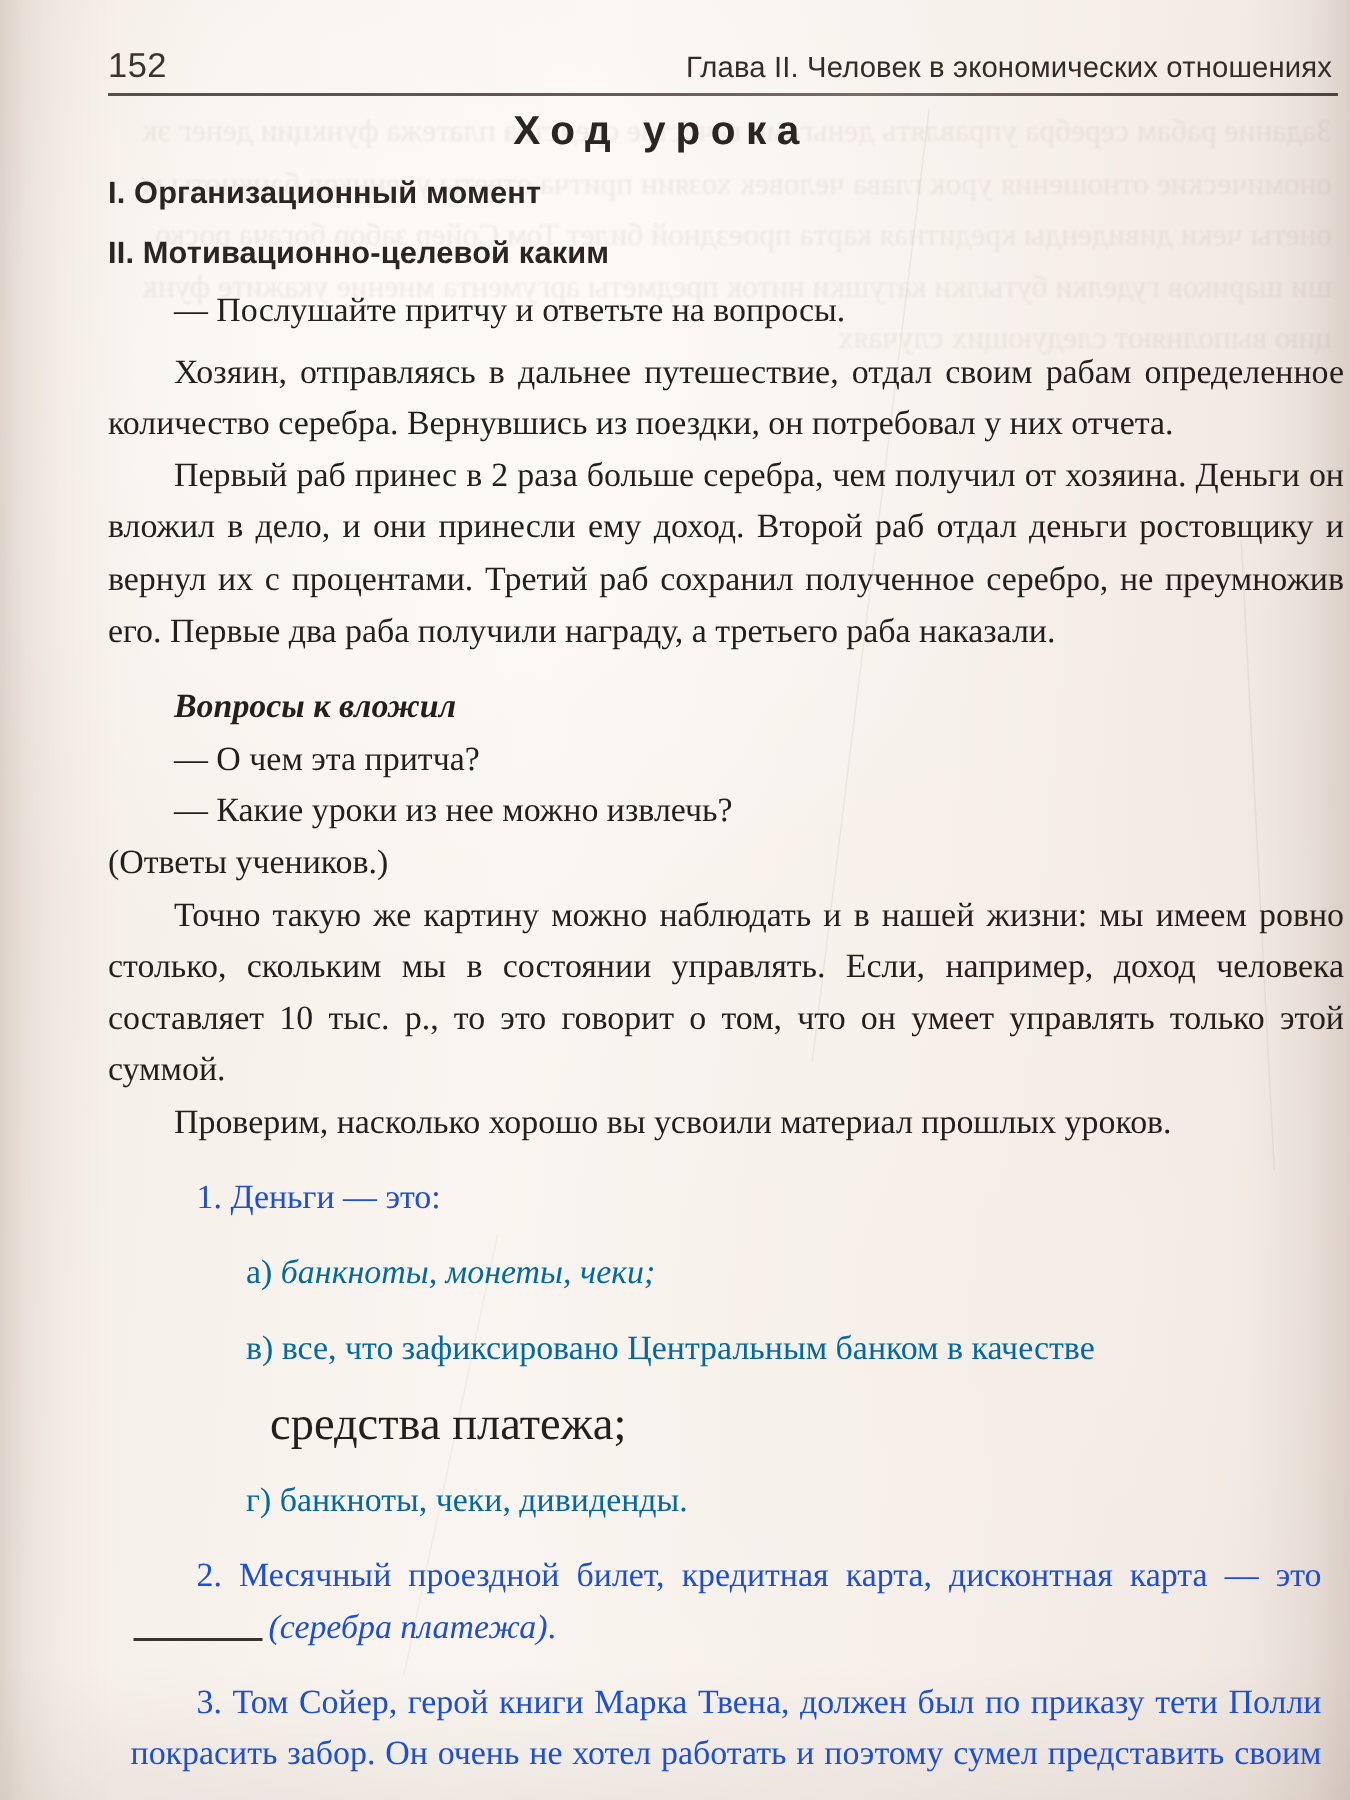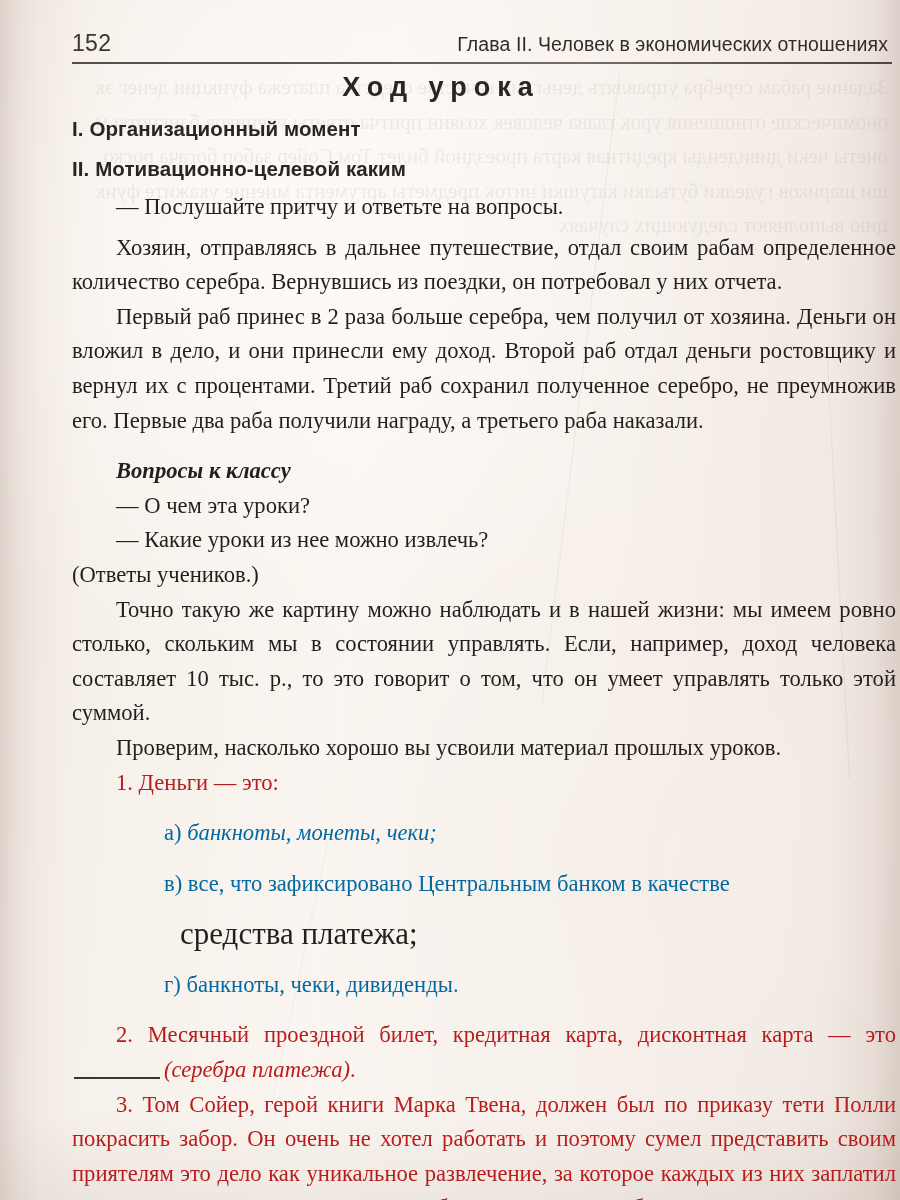--- a/index.html
+++ b/index.html
@@ -185,26 +185,26 @@
     font-size: 22.6px;
     line-height: 34.6px;
     text-indent: 44px;
     font-style: italic;
     font-weight: bold;
     color: #241f1d;
   }
 
   
   p.item {
-    margin: 0;
+    margin: 15px;
     font-size: 22.6px;
     line-height: 34.6px;
     text-align: justify;
     text-indent: 44px;
-    color: #b91c1c;
+    color: #1d4ed8;
   }
   p.subitem {
     margin: 16px;
     font-size: 22.6px;
     line-height: 34.6px;
     text-align: left;
     text-indent: 76px;
     color: #0369a1;
   }
   p.subitem-cont {
@@ -256,22 +256,22 @@
 
       <p class="para dash">— Послушайте притчу и ответьте на вопросы.</p>
 
       <div class="spacer-6"></div>
 
       <p class="para">Хозяин, отправляясь в дальнее путешествие, отдал своим рабам определенное количество серебра. Вернувшись из поездки, он потребовал у них отчета.</p>
       <p class="para">Первый раб принес в 2 раза больше серебра, чем получил от хозяина. Деньги он вложил в дело, и они принесли ему доход. Второй раб отдал деньги ростовщику и вернул их с процентами. Третий раб сохранил полученное серебро, не преумножив его. Первые два раба получили награду, а третьего раба наказали.</p>
 
       <div class="spacer-6"></div>
 
-      <p class="sub-head">Вопросы к классу</p>
-      <p class="para dash">— О чем эта уроки?</p>
+      <p class="sub-head">Вопросы к вложил</p>
+      <p class="para dash">— О чем эта притча?</p>
       <p class="para dash">— Какие уроки из нее можно извлечь?</p>
       <p class="para flush">(Ответы учеников.)</p>
 
       <p class="para">Точно такую же картину можно наблюдать и в нашей жизни: мы имеем ровно столько, скольким мы в состоянии управлять. Если, например, доход человека составляет 10 тыс. р., то это говорит о том, что он умеет управлять только этой суммой.</p>
       <p class="para">Проверим, насколько хорошо вы усвоили материал прошлых уроков.</p>
 
       <p class="item">1. Деньги — это:</p>
       <div>
         <p class="subitem">
           <span>а)</span>

